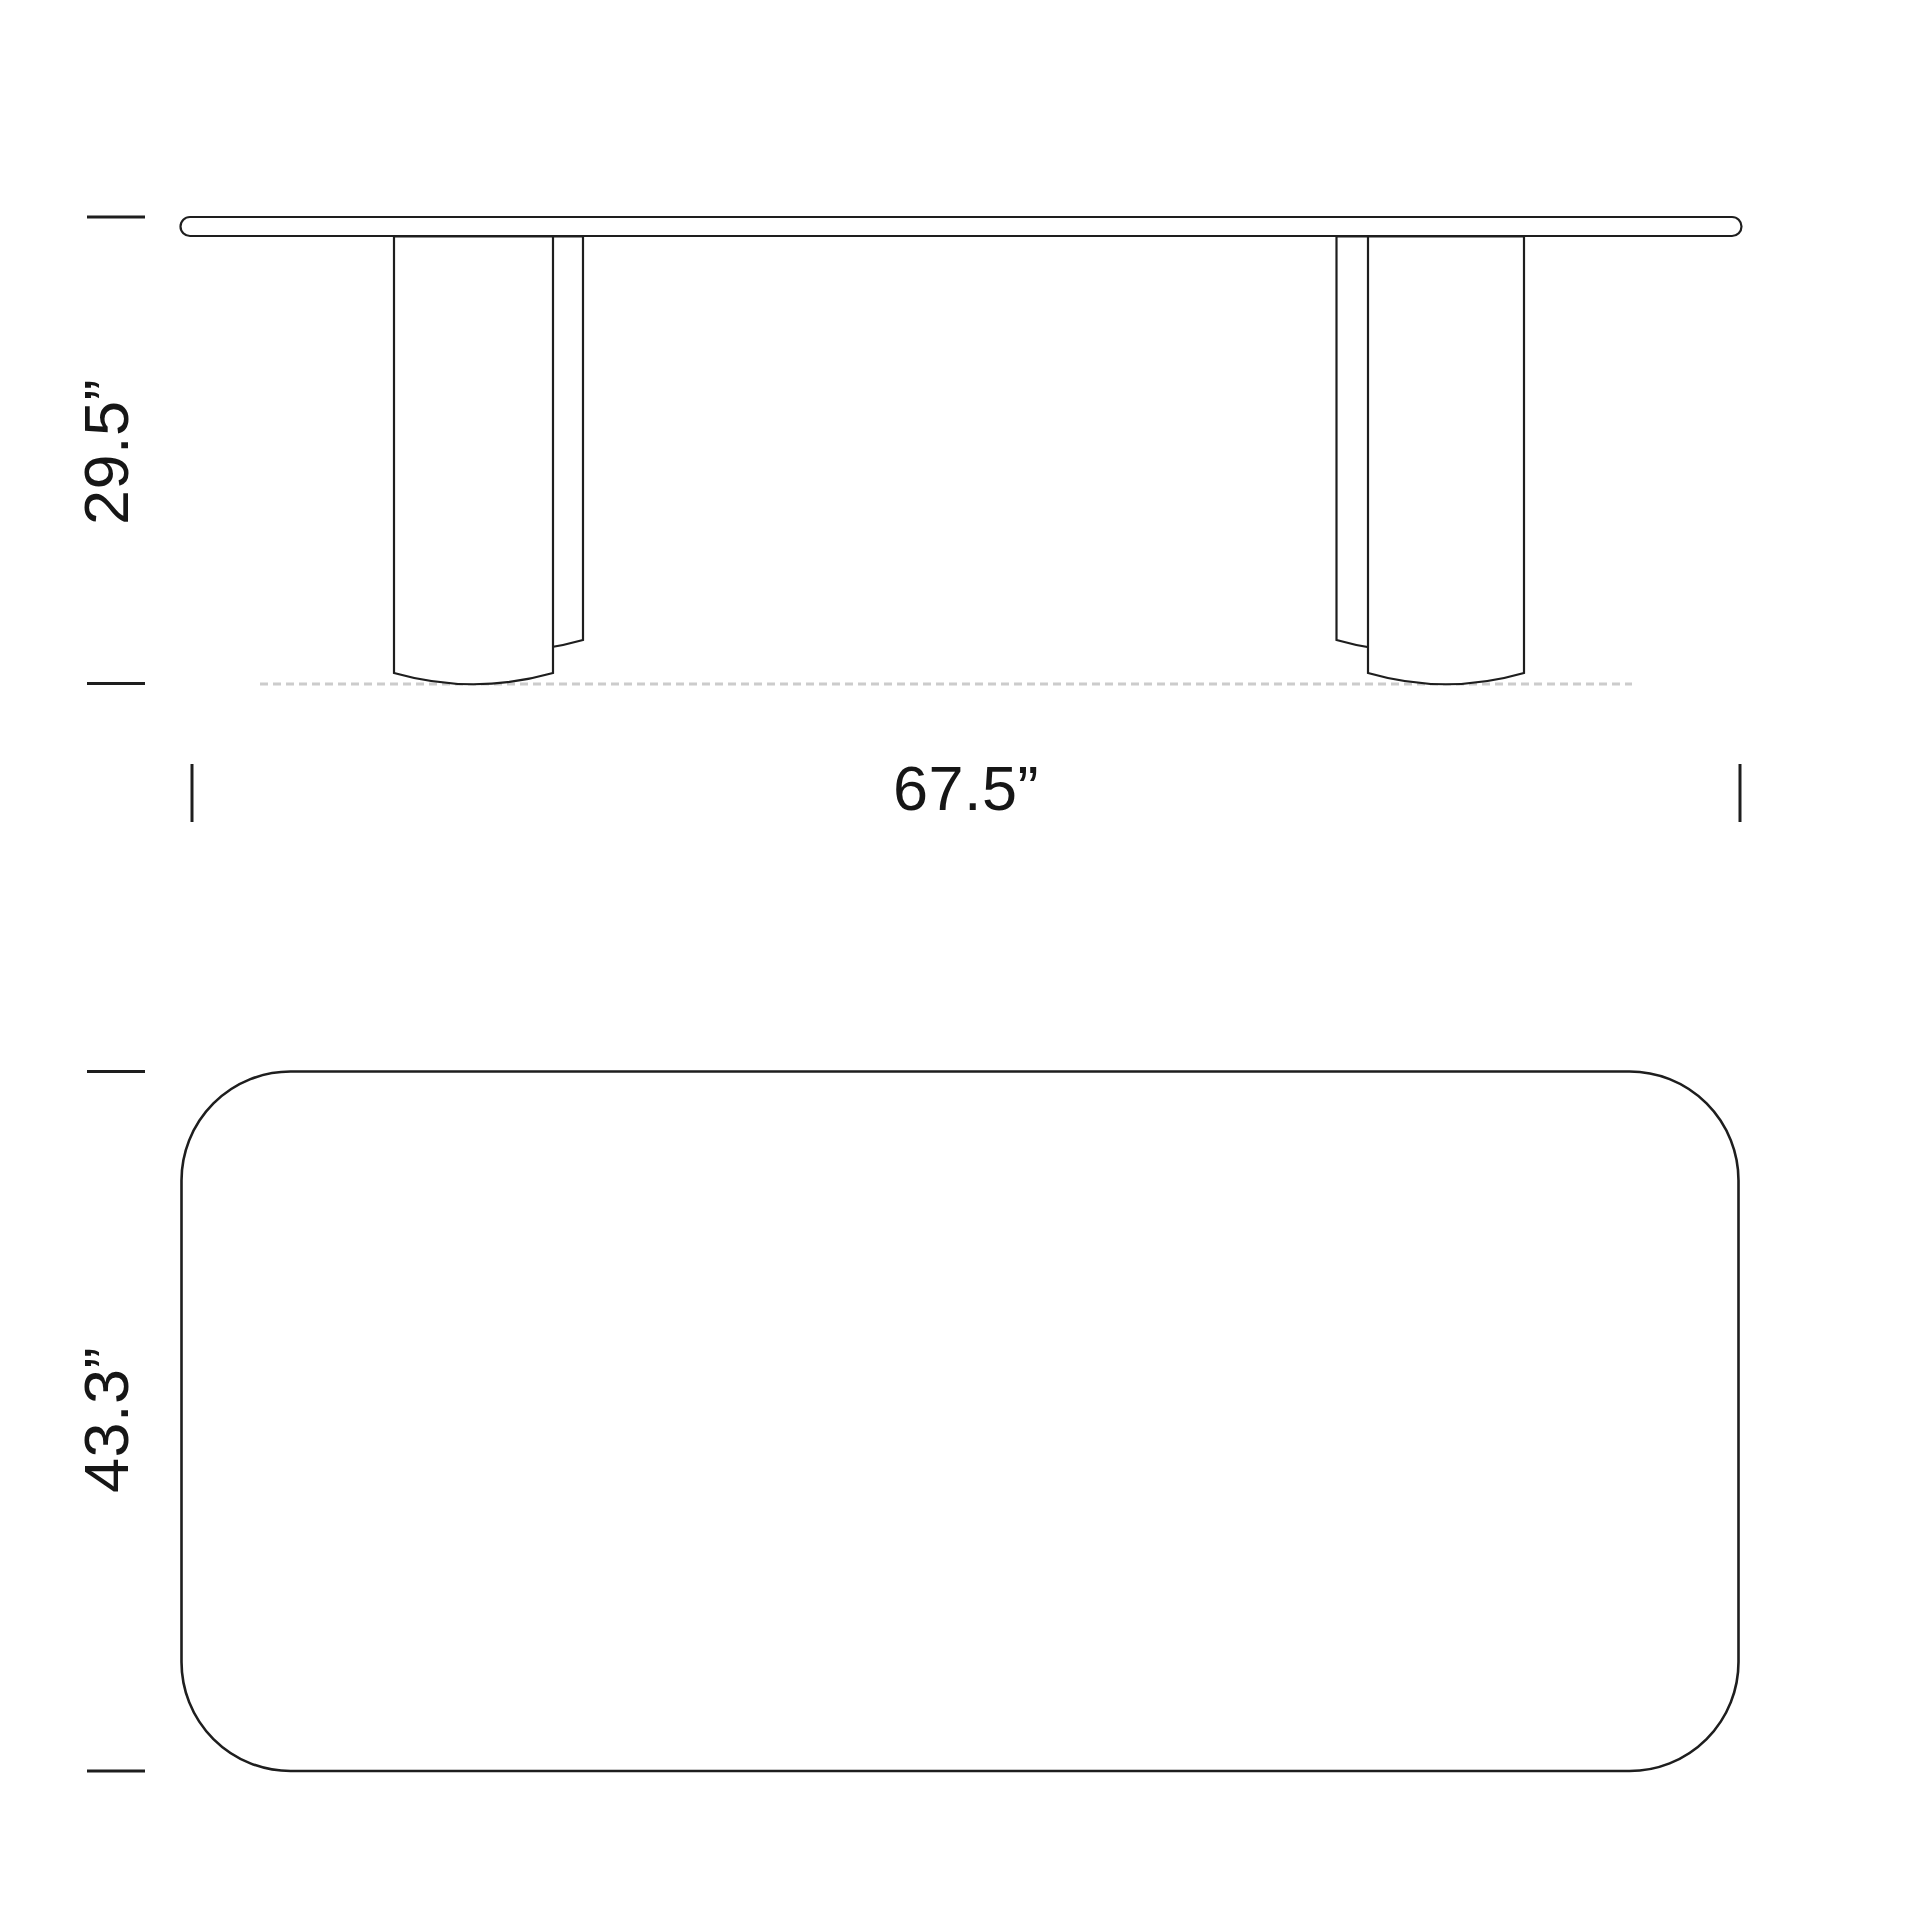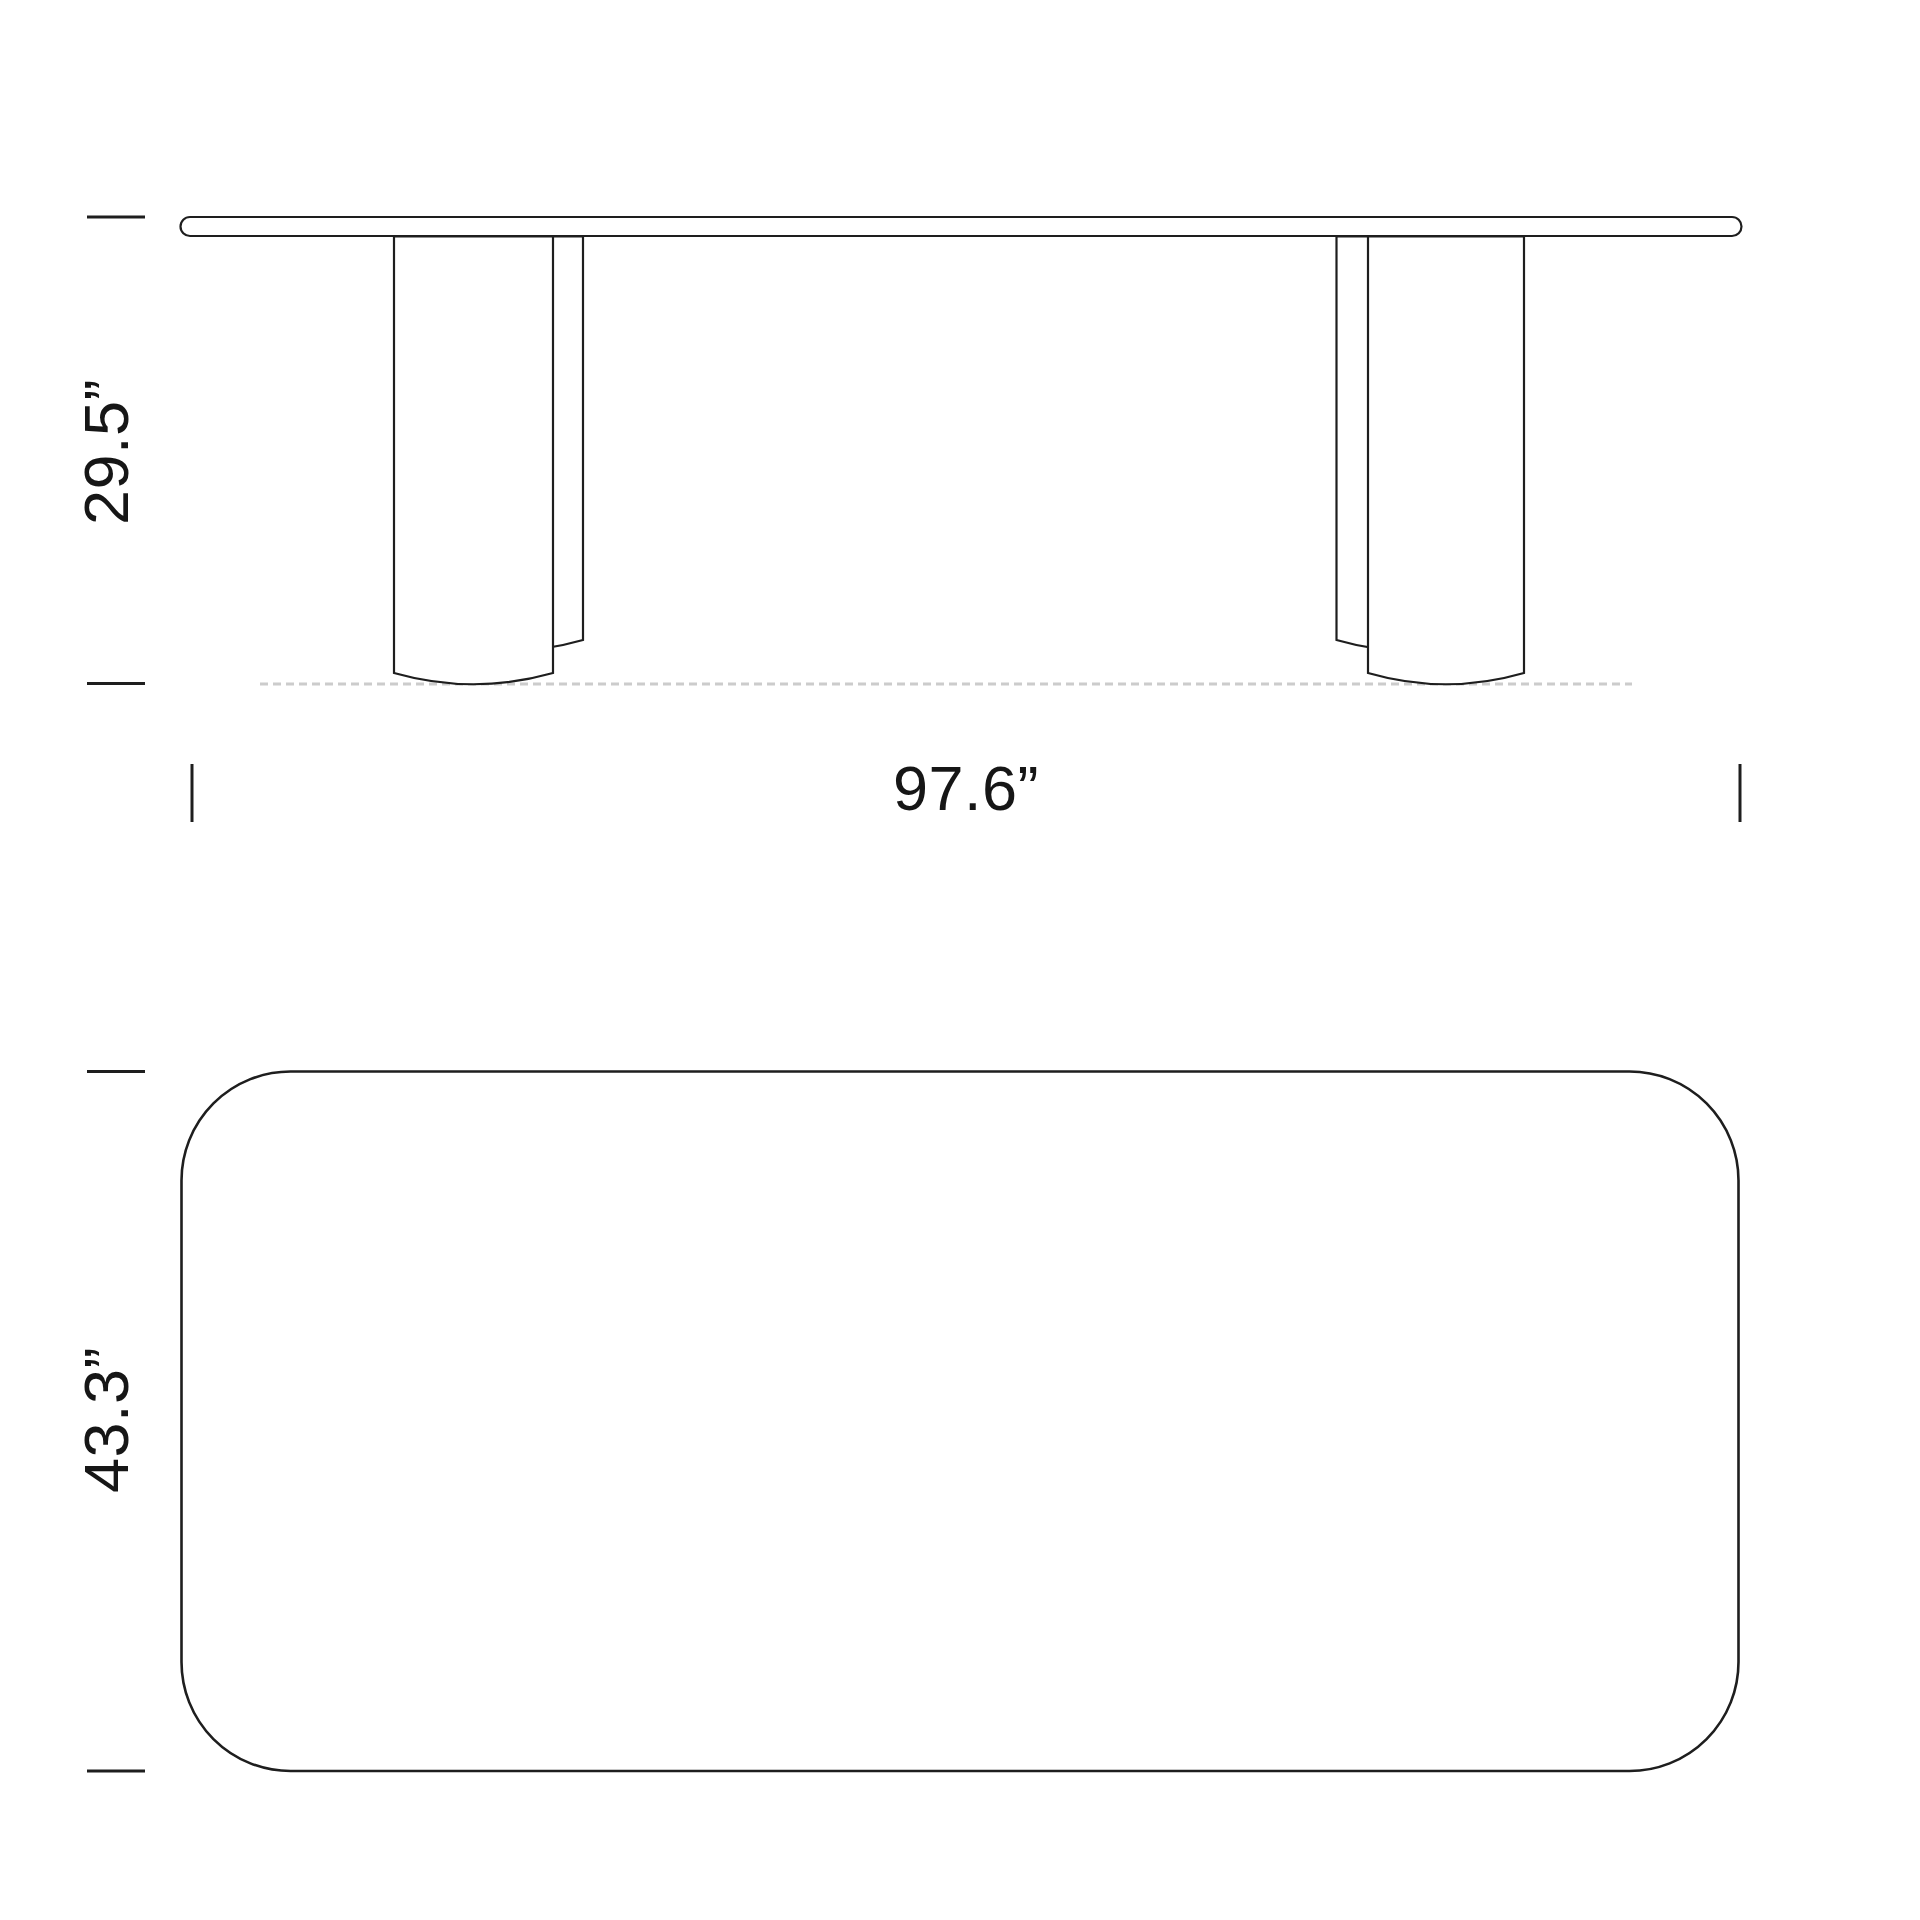--- a/index.html
+++ b/index.html
@@ -75,17 +75,17 @@
     <g>
       <rect x="181.5" y="1071.5" width="1557" height="699.5" rx="109" ry="109" fill="#ffffff" stroke="#1e1e1e" stroke-width="2.6"></rect>
 
       <line x1="87" y1="1071.5" x2="145" y2="1071.5" stroke="#1e1e1e" stroke-width="3"></line>
       <line x1="87" y1="1771" x2="145" y2="1771" stroke="#1e1e1e" stroke-width="3"></line>
     </g>
   </svg>
 
   <div class="dim-label vertical pos-height">29.5”</div>
 
-  <div class="dim-label horizontal pos-width">97.6”</div>
+  <div class="dim-label horizontal pos-width">67.5”</div>
 
   <div class="dim-label vertical pos-depth">43.3”</div>
 
 </div>
 
 </body></html>

